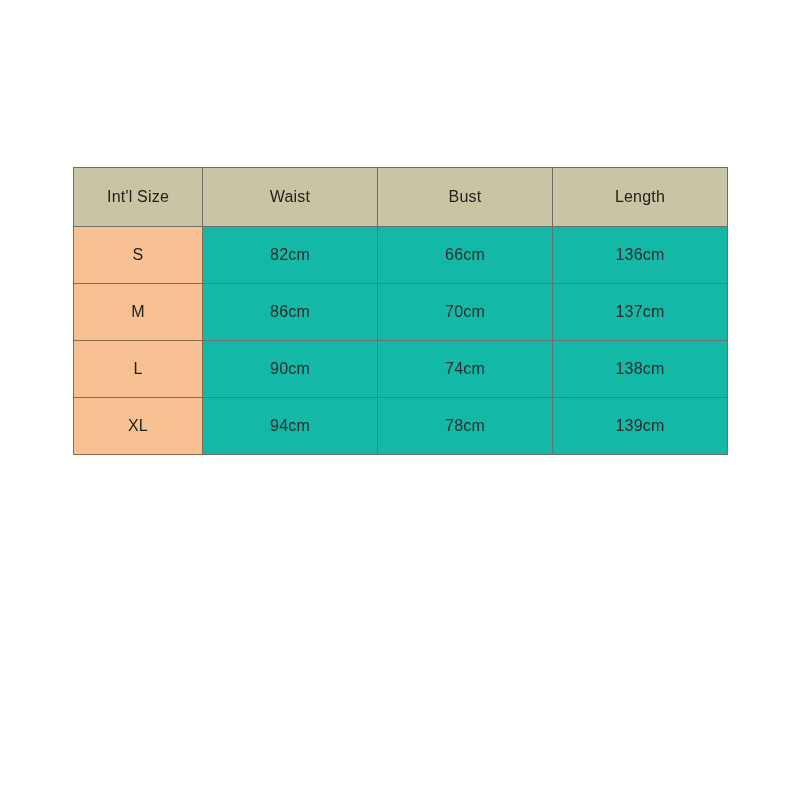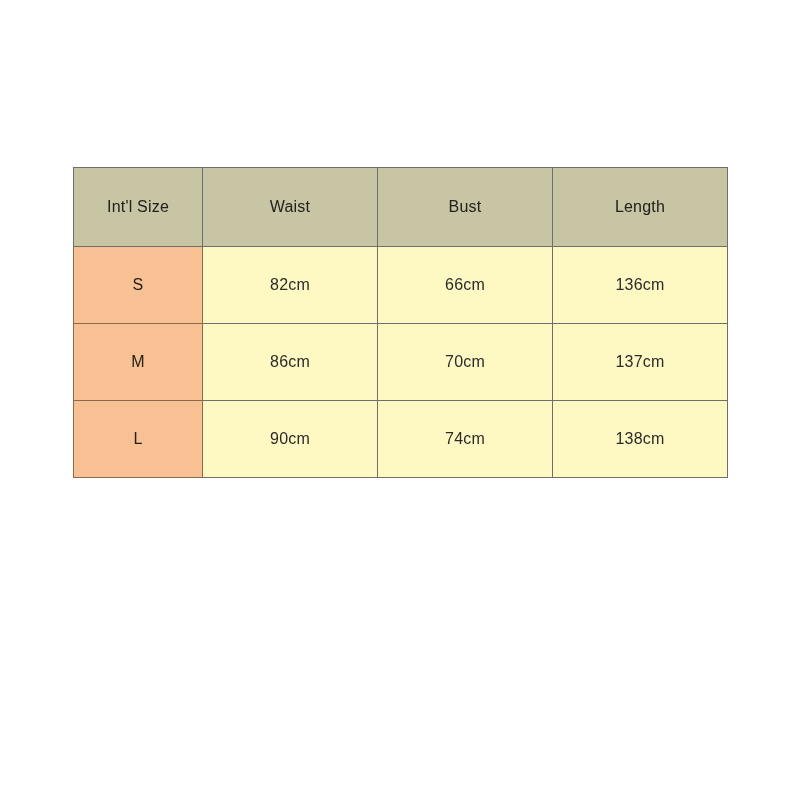--- a/index.html
+++ b/index.html
@@ -34,40 +34,40 @@
 
   table.size-chart th,
   table.size-chart td {
     border: 1px solid #6e6e6e;
     height: 52px;
     text-align: center;
     vertical-align: middle;
     font-size: 16px;
     font-weight: normal;
     color: #2b2b2b;
-    padding: 12px;
+    padding: 2px;
     letter-spacing: 0.2px;
   }
 
   
   table.size-chart thead th {
     background: #c8c5a5;
     height: 54px;
     color: #23201a;
   }
 
   
   table.size-chart tbody td.size-cell {
     background: #f7c193;
     border-color: #8a6a4a;
     color: #23201a;
   }
 
   table.size-chart tbody td.data-cell {
-    background: #fef9c3;
+    background: #14b8a6;
   }
 </style>
 </head>
 <body>
 
 <div id="size-chart-wrap">
   <table class="size-chart">
     <colgroup>
       <col class="col-size">
       <col class="col-data">
@@ -94,15 +94,21 @@
         <td class="data-cell">86cm</td>
         <td class="data-cell">70cm</td>
         <td class="data-cell">137cm</td>
       </tr>
       <tr>
         <td class="size-cell">L</td>
         <td class="data-cell">90cm</td>
         <td class="data-cell">74cm</td>
         <td class="data-cell">138cm</td>
       </tr>
+      <tr>
+        <td class="size-cell">XL</td>
+        <td class="data-cell">94cm</td>
+        <td class="data-cell">78cm</td>
+        <td class="data-cell">139cm</td>
+      </tr>
     </tbody>
   </table>
 </div>
 
 </body></html>

